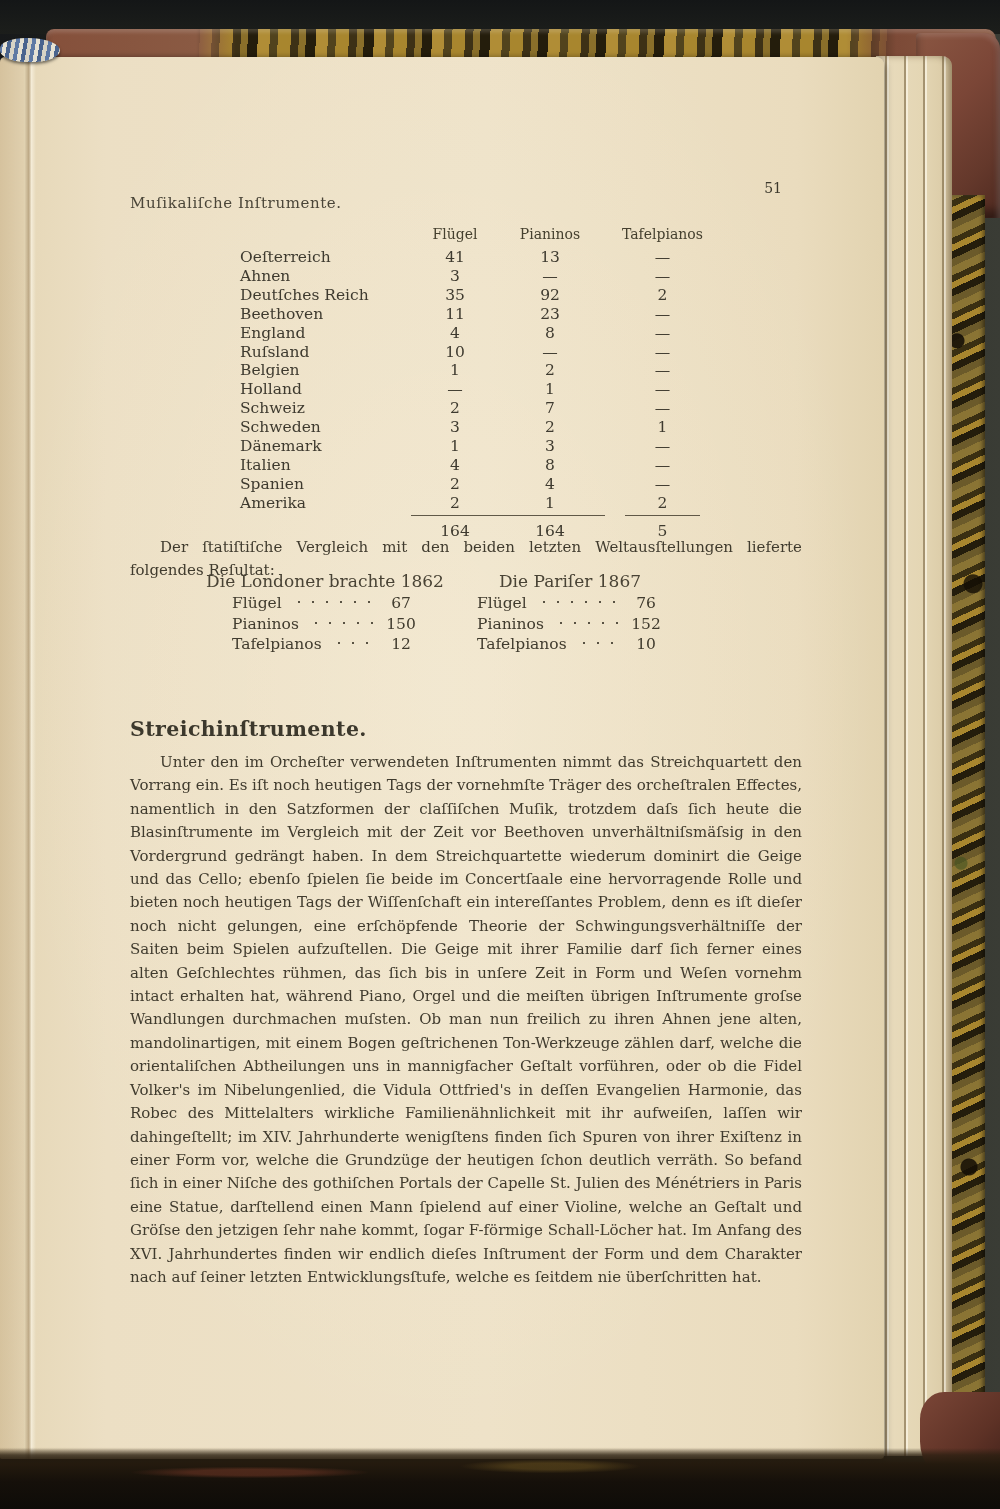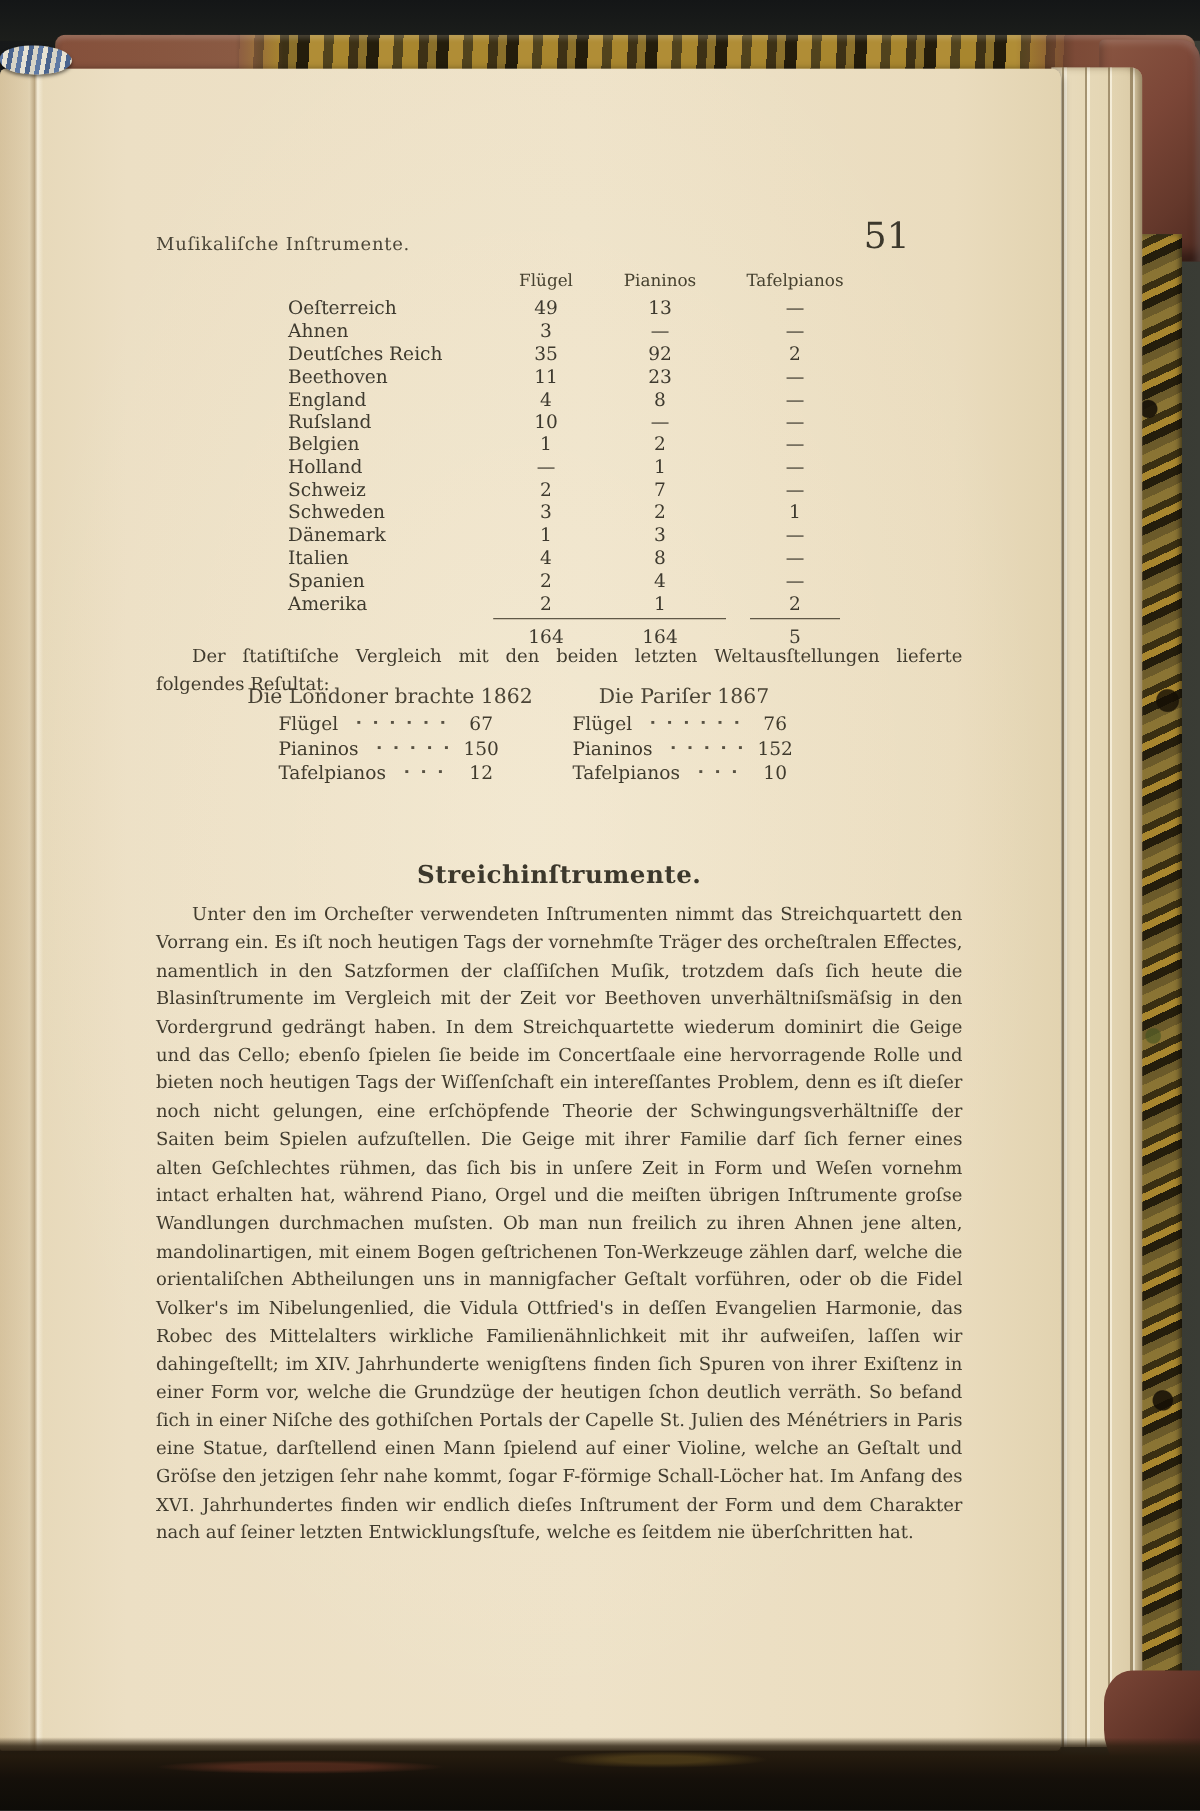--- a/index.html
+++ b/index.html
@@ -59,21 +59,21 @@
     background:linear-gradient(90deg, rgba(0,0,0,0) 0%, rgba(125,95,55,0.40) 40%, rgba(255,252,240,0.55) 62%, rgba(0,0,0,0) 100%); }
   .gutter-left { position:absolute; left:0; top:0; width:24px; height:100%;
     background:linear-gradient(90deg, rgba(190,160,120,0.30) 0%, rgba(190,160,120,0.12) 100%); border-radius:5px 0 0 2px; }
   .page-bottom-shade { position:absolute; left:0; bottom:0; width:100%; height:12px;
     background:linear-gradient(180deg, rgba(120,95,60,0) 0%, rgba(110,85,50,0.45) 100%); }
   
   .content { position:absolute; left:130px; top:0; width:672px; height:100%;
     color:#3e3a2f; }
   .running-header { position:absolute; top:137px; width:100%; text-align:left; padding-right:40px;
     font-size:15px; letter-spacing:0.6px; color:#4a4538; }
-  .page-number { position:absolute; top:123px; right:44px; font-size:30px; color:#3c382c; }
+  .page-number { position:absolute; top:123px; right:20px; font-size:14px; color:#3c382c; }
   
   .stats { position:absolute; top:168px; left:110px; width:470px; font-size:15.5px; }
   .t-head, .t-row, .t-rulerow, .t-totals { display:grid; grid-template-columns:185px 60px 130px 95px; }
   .t-head { font-size:14px; line-height:19px; margin-bottom:4px; color:#45402f; }
   .t-head span { text-align:center; }
   .t-row { line-height:18.9px; }
   .t-label { display:flex; align-items:flex-start; white-space:nowrap; }
   .leader { flex:1 1 auto; margin:0 6px 4px 10px;
     background-image:radial-gradient(circle, rgba(72,66,52,0.9) 1.2px, rgba(0,0,0,0) 1.5px);
     background-size:14px 12px; background-repeat:repeat-x; background-position:0 72%; }
@@ -92,21 +92,21 @@
   .p-last { top:1169px; }
   
   .mini { position:absolute; top:516px; font-size:15.5px; color:#403b2e; }
   .mini-london { left:70px; width:250px; }
   .mini-paris { left:340px; width:200px; }
   .m-title { text-align:center; font-size:17px; line-height:17px; margin-bottom:3px; color:#494335; }
   .m-rows { width:186px; margin:0 auto; }
   .m-row { display:flex; line-height:20.6px; }
   .m-val { min-width:34px; text-align:center; }
   
-  .section-heading { position:absolute; top:660px; width:100%; text-align:center;
+  .section-heading { position:absolute; top:660px; width:100%; 
     font-size:20.5px; letter-spacing:0.4px; color:#3c382c; }
 </style>
 </head>
 <body>
 
 <div class="top-shadow"></div>
 <div class="cover-top"></div>
 <div class="leather-tr"></div>
 <div class="marble-right"></div>
 <div class="page-stack"></div>
@@ -129,21 +129,21 @@
         <span>Flügel</span>
         <span>Pianinos</span>
         <span>Tafelpianos</span>
       </div>
 
       <div class="t-row">
         <span class="t-label">
             <span>Oeſterreich</span>
             <span class="leader"></span>
           </span>
-        <span class="t-c">49</span>
+        <span class="t-c">41</span>
         <span class="t-c">13</span>
         <span class="t-c">—</span>
       </div>
       <div class="t-row">
         <span class="t-label">
             <span>Ahnen</span>
             <span class="leader"></span>
           </span>
         <span class="t-c">3</span>
         <span class="t-c">—</span>

